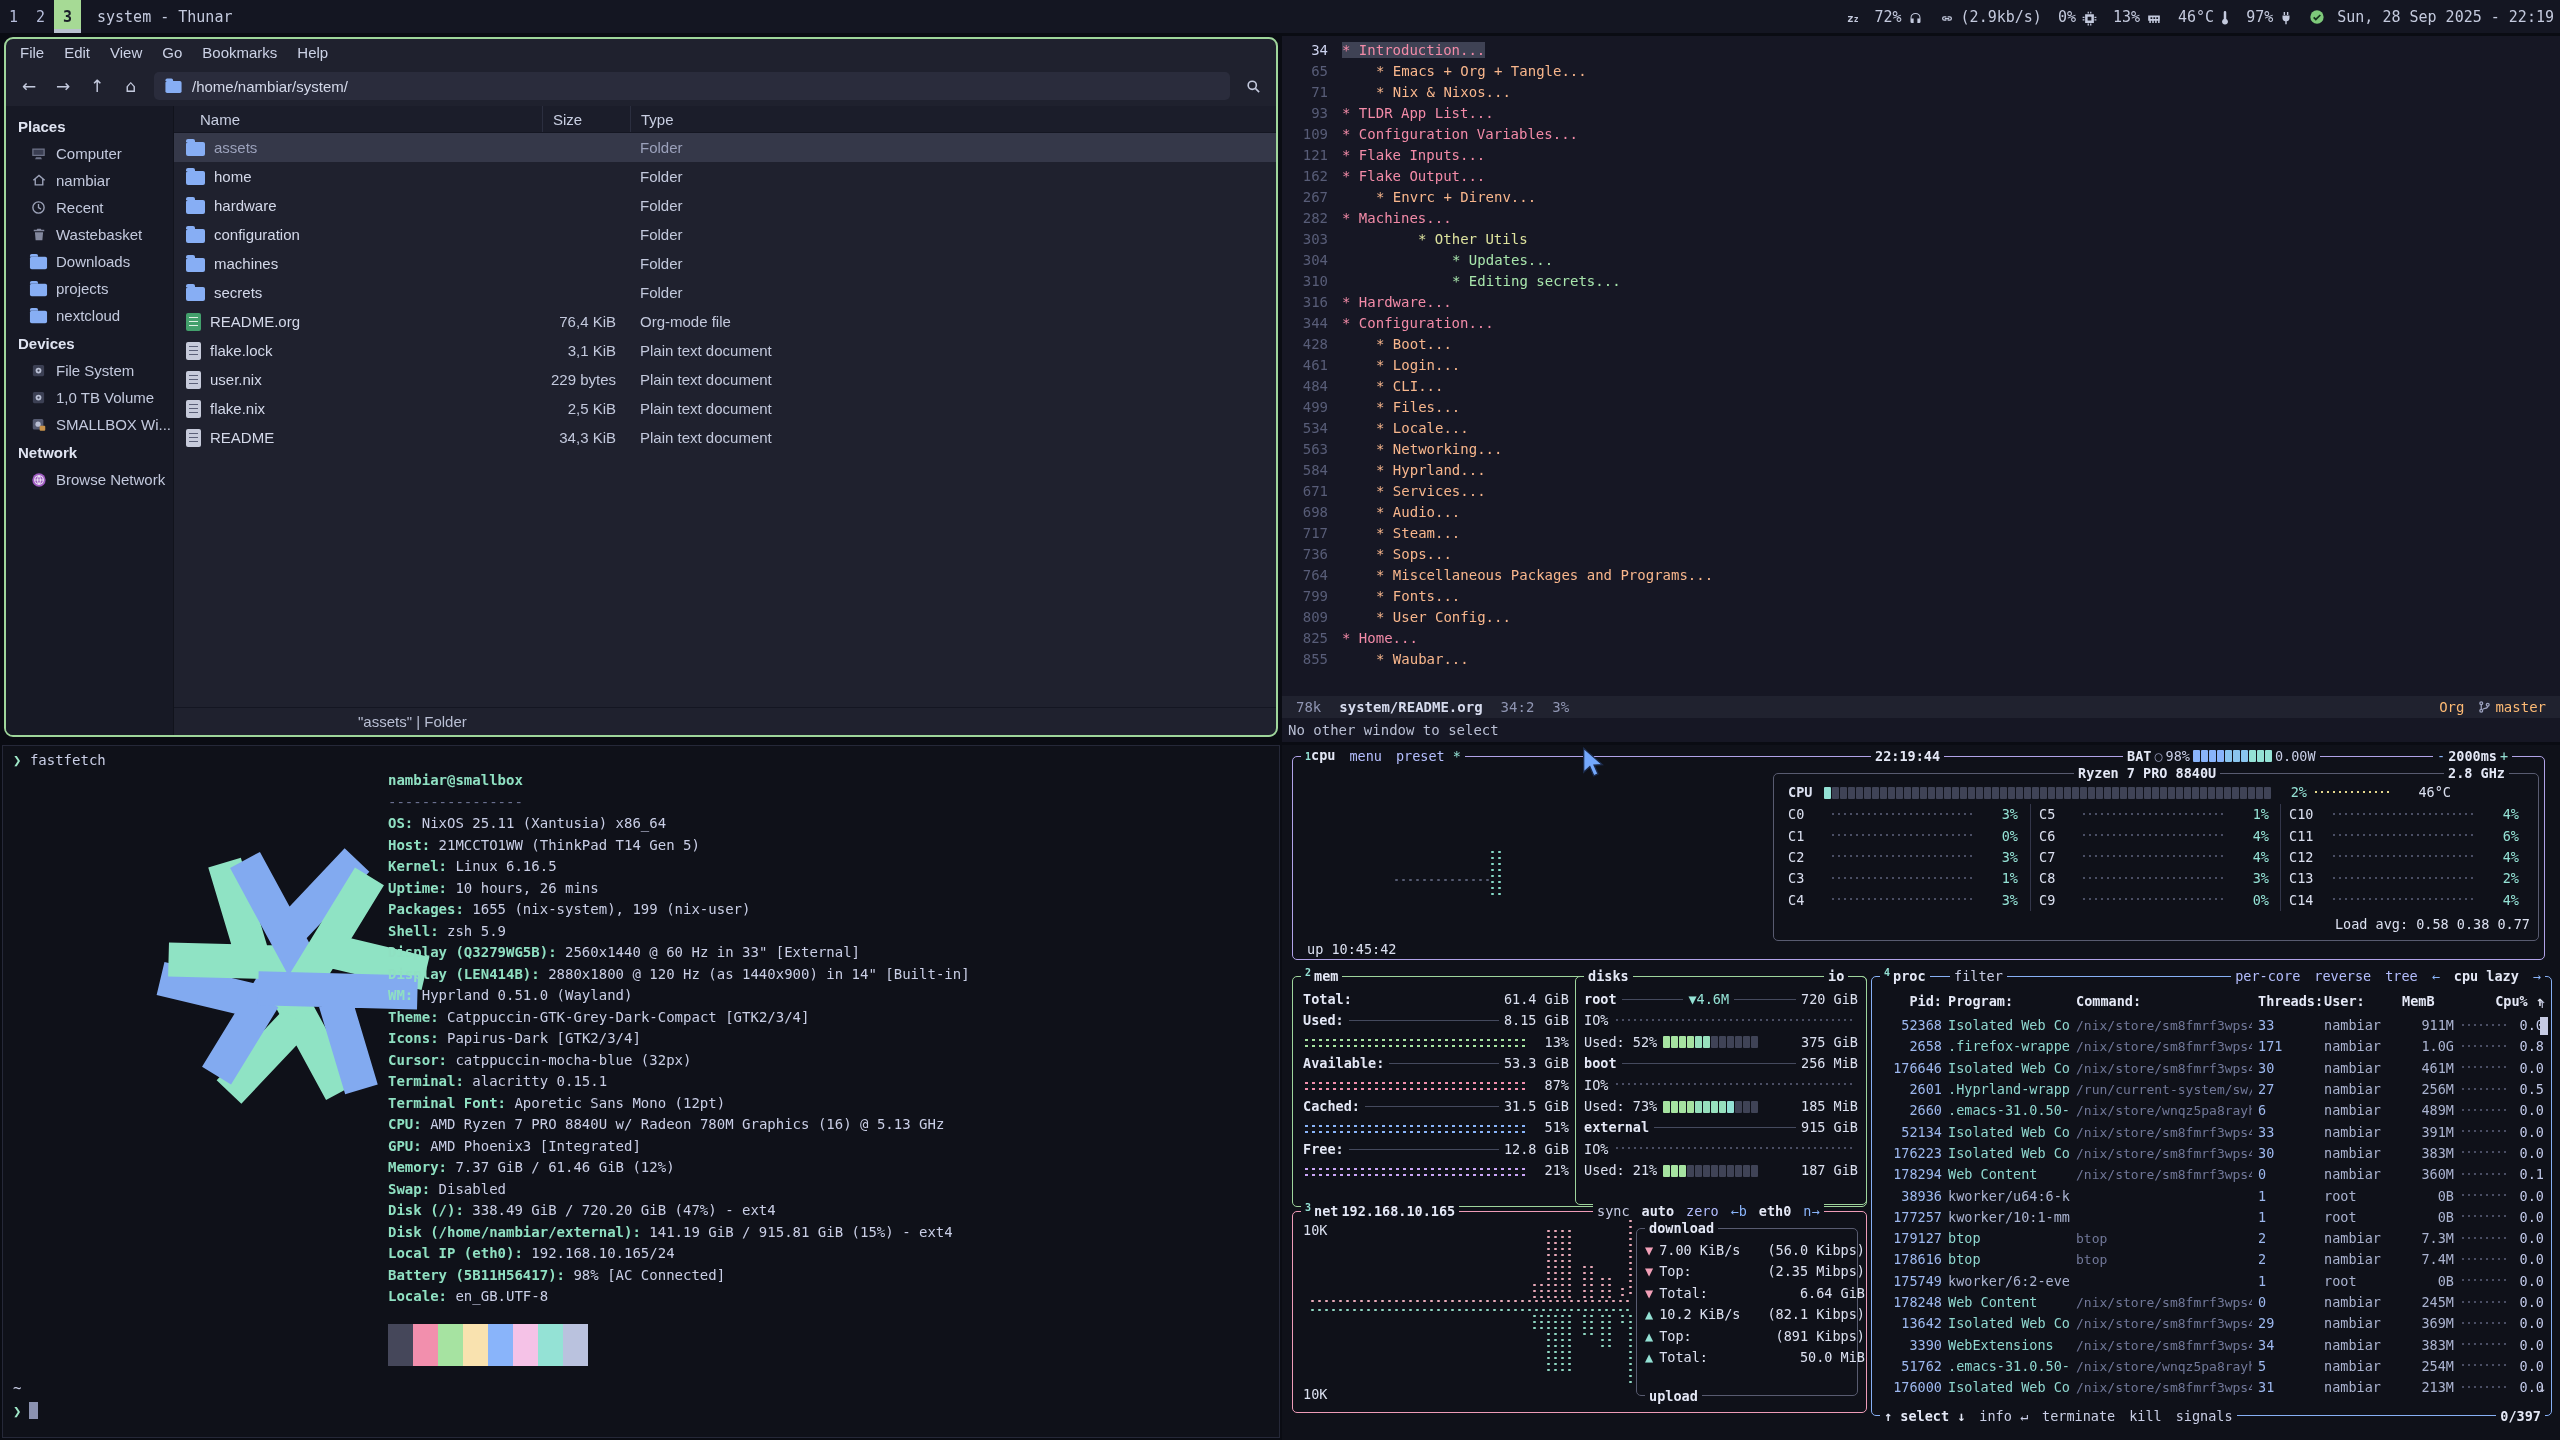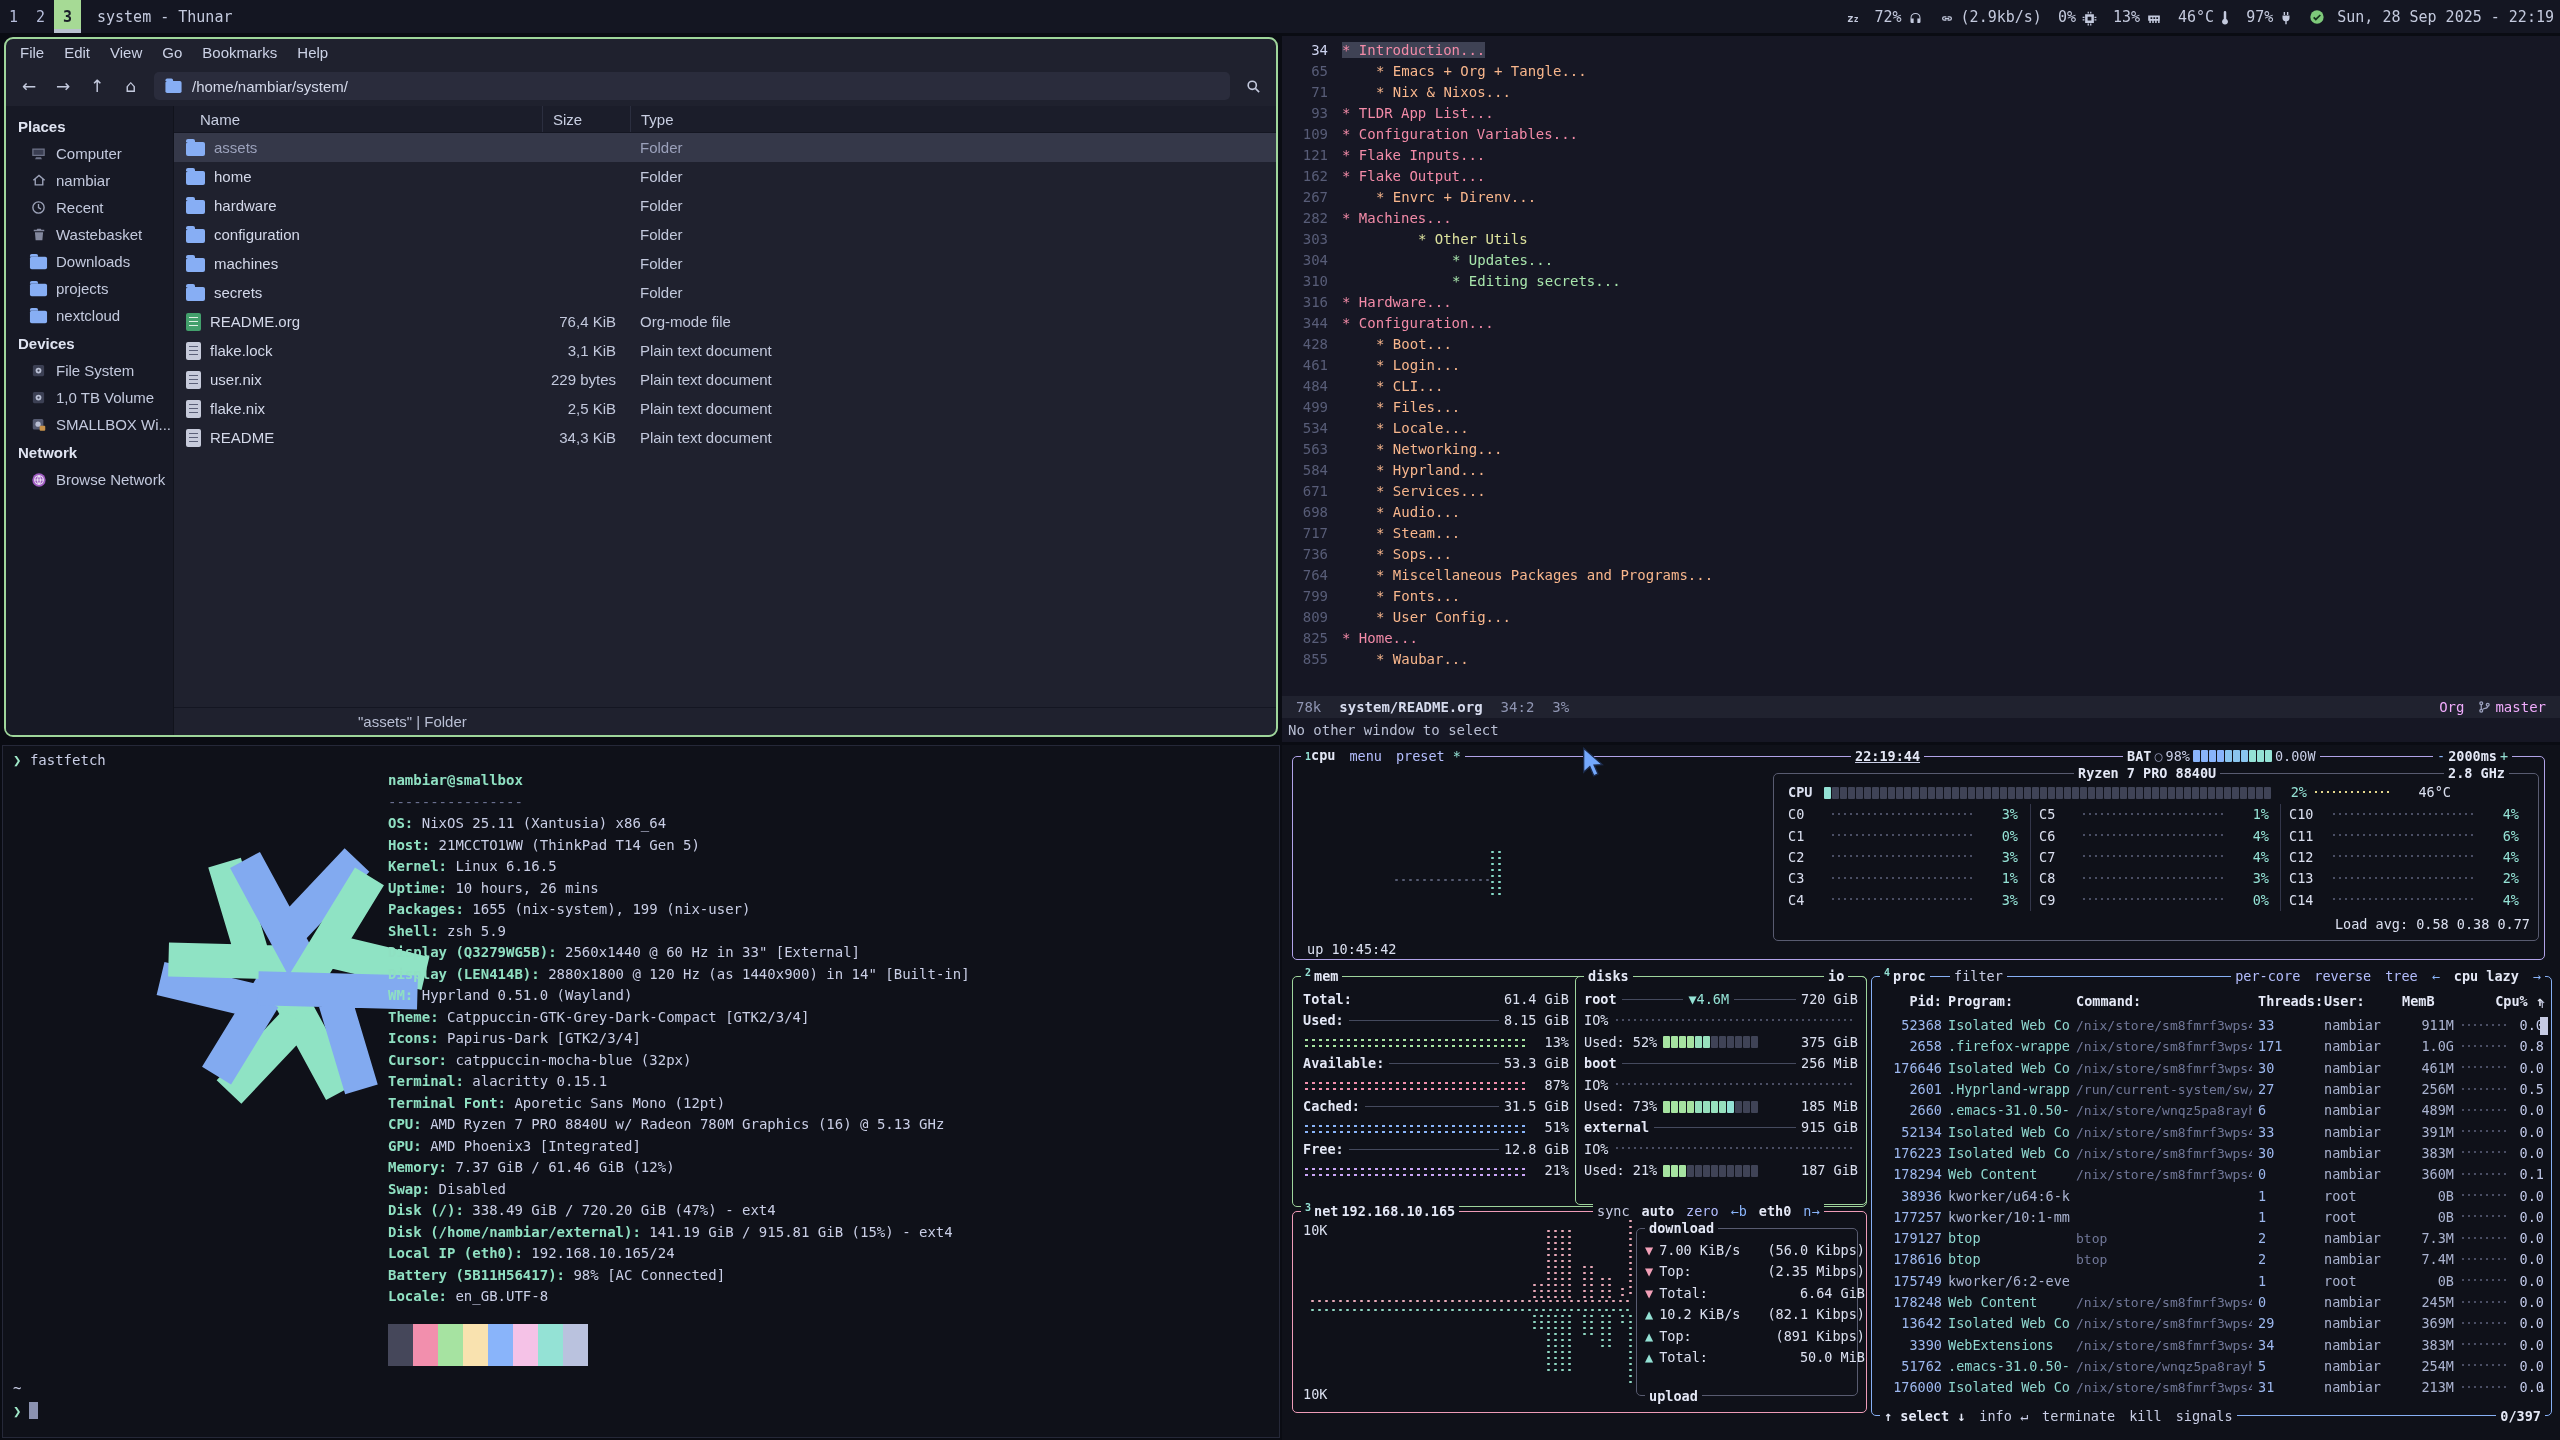--- a/index.html
+++ b/index.html
@@ -52,21 +52,21 @@
   #emacs{position:absolute;left:1282px;top:36px;width:1278px;height:706px;background:#161724;font-size:14px;line-height:21px}
   #ebuf{position:absolute;left:0;top:4px;right:0}
   .eline{display:flex;height:21px;white-space:pre}
   .enum{width:46px;text-align:right;color:#585d78;flex:none}
   .enum.cur{color:#ccd2ee}
   .etext{margin-left:14px}
   .l1{color:#f38ba8}.l2{color:#f8b68c}.l3{color:#dde29e}.l4{color:#a8e5ac}
   .ehl{background:#3f4254}
   #emodeline{position:absolute;left:0;top:660px;width:100%;height:22px;background:#20222f;display:flex;align-items:center;padding:0 14px;box-sizing:border-box;gap:18px;color:#8f95b2}
   #eml-file{color:#d6dbee;font-weight:bold}
-  #eml-right{margin-left:auto;display:flex;align-items:flex-end;gap:14px;color:#f0abfc}
+  #eml-right{margin-left:auto;display:flex;align-items:flex-end;gap:14px;color:#fdba74}
   #eecho{position:absolute;left:6px;top:684px;color:#b9bfd4}
 
   
   #term{position:absolute;left:2px;top:745px;width:1278px;height:693px;background:#0f1119;border:1px solid #252838;box-sizing:border-box;font-size:14px}
   #ffprompt{position:absolute;left:10px;top:6px}
   .psym{color:#9fe8c8}
   #fflogo{position:absolute;left:55px;top:30px}
   #ffinfo{position:absolute;left:385px;top:26px;width:880px}
   .ffline{height:21.5px;white-space:pre;overflow:visible}
   .fflabel{color:#8fe0c2;font-weight:bold}
@@ -569,21 +569,21 @@
   </div>
 </div>
 
 <div id="btop">
     <div class="bbox" style="position: absolute; left: 10px; top: 11px; width: 1253px; height: 204px; border-color: rgb(177, 163, 232);">
       <div class="blab" style="left: 8px; gap: 14px;">
         <span style="color: rgb(228, 232, 246);"><span class="sup">1</span><b>cpu</b></span>
         <span class="bt-lav">menu</span>
         <span class="bt-lav">preset <span class="bt-teal">*</span></span>
       </div>
-      <div class="blab" style="left: 558px; text-decoration: underline;">
+      <div class="blab" style="left: 578px;">
         <span class="bt-bold">22:19:44</span>
       </div>
       <div class="blab" style="left: 830px;">
         <span class="bt-bold">BAT</span>
         <span class="bt-dim">○</span>
         <span>98%</span>
         <div class="blkrow">
           <span class="blk" style="background: rgb(137, 180, 250);"></span>
           <span class="blk" style="background: rgb(137, 180, 250);"></span>
           <span class="blk" style="background: rgb(137, 180, 250);"></span>

